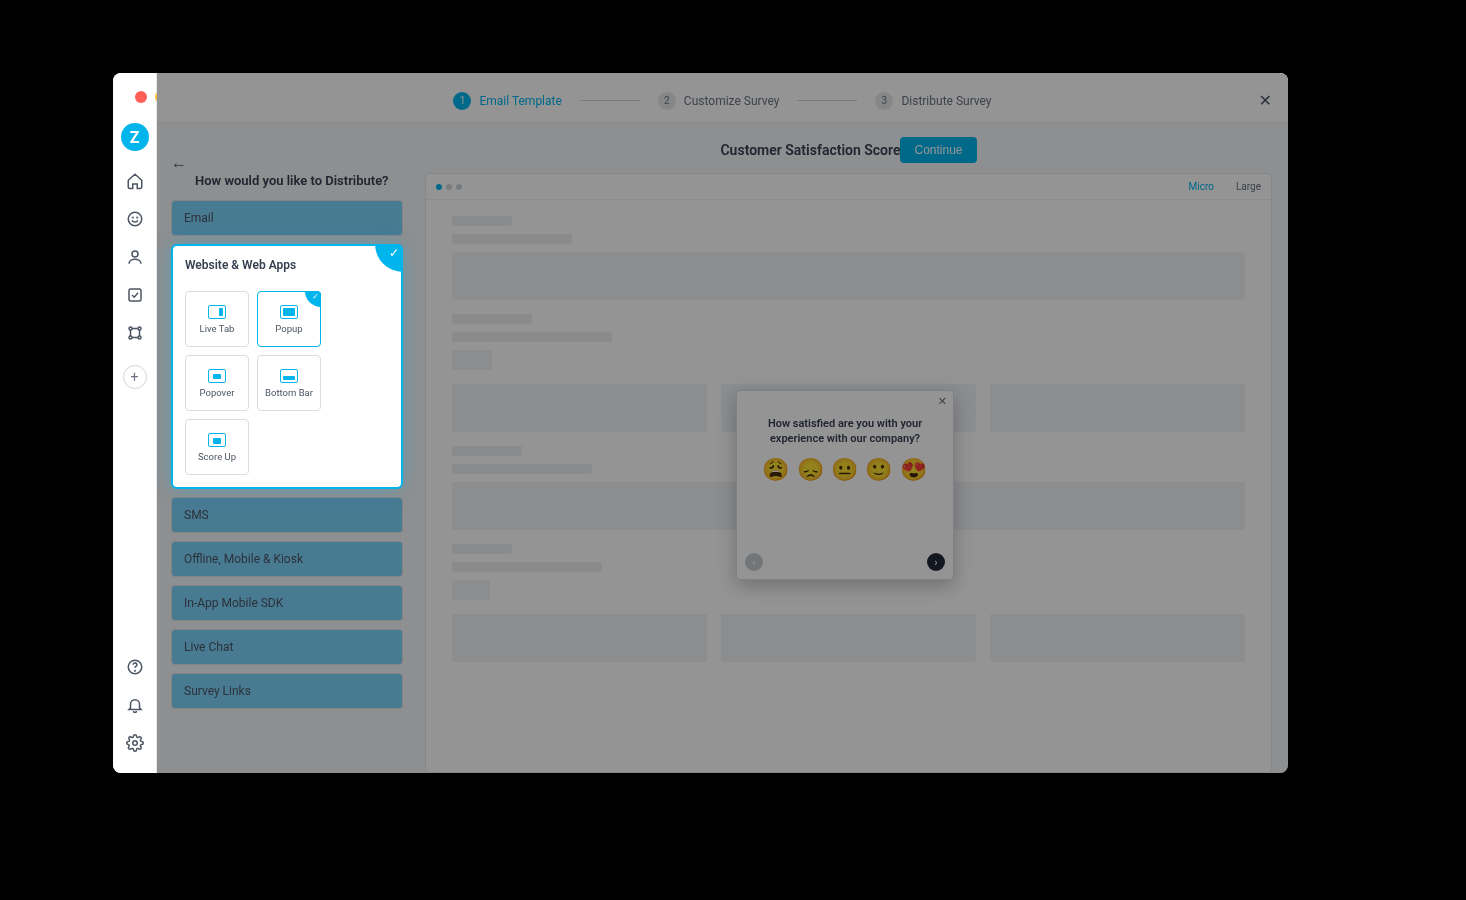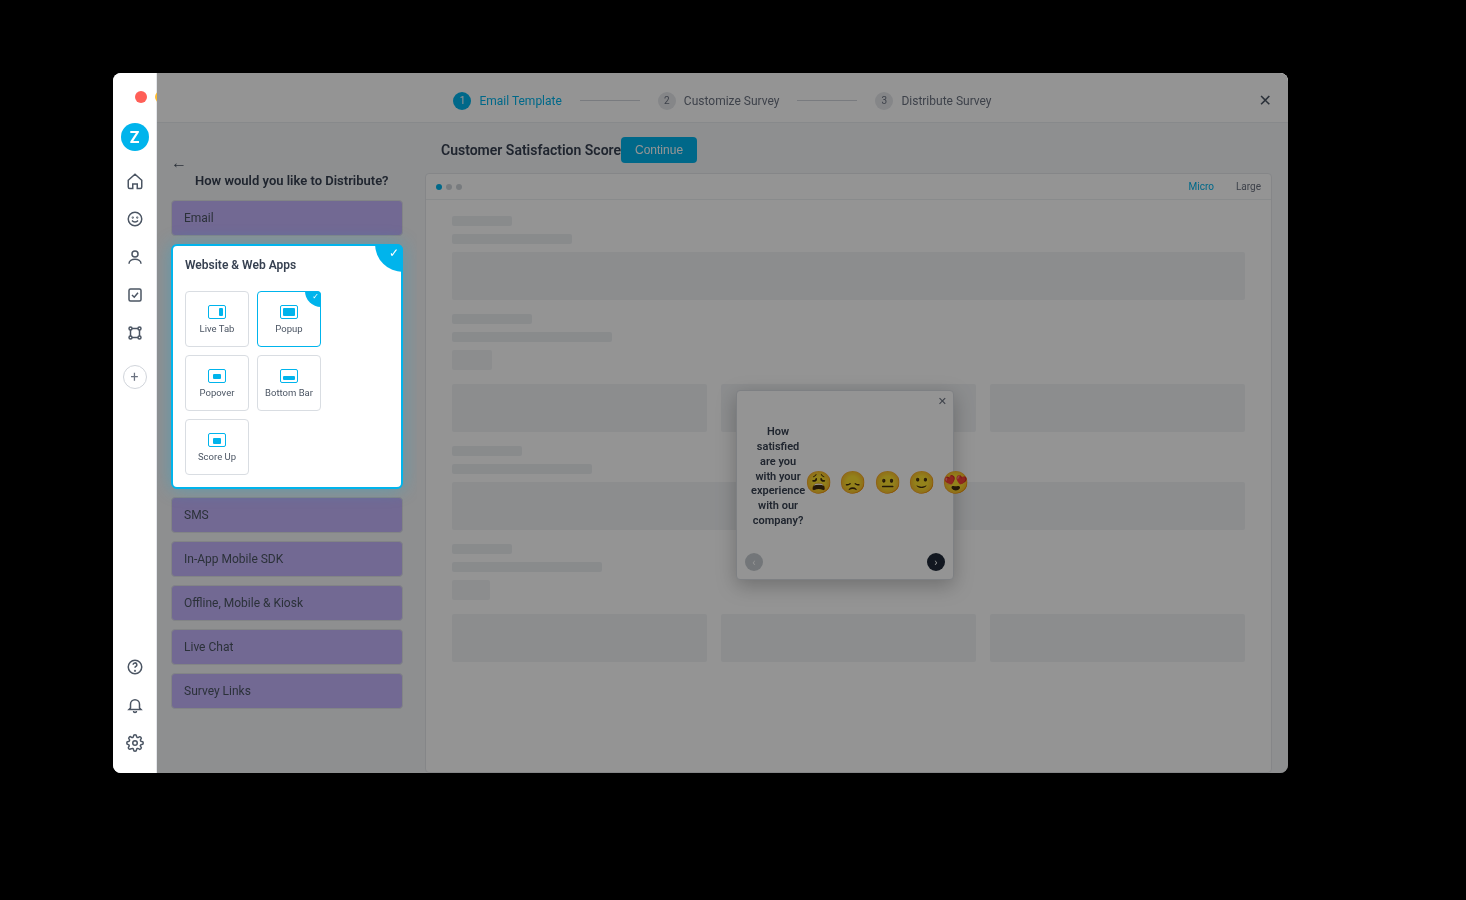--- a/index.html
+++ b/index.html
@@ -130,21 +130,21 @@
   .back-arrow { color: #4b5563; font-size: 16px; cursor: pointer; }
   .left-title { font-size: 13px; font-weight: 600; color: #374151; margin-top: 36px; }
 
   .channel {
     border: 1px solid #e0e3e7;
     border-radius: 4px;
     padding: 10px 12px;
     font-size: 12px;
     color: #4b5563;
     margin-bottom: 8px;
-    background: #c4b5fd;
+    background: #7dd3fc;
     cursor: pointer;
   }
 
   .channel-panel {
     position: relative;
     border: 2px solid #00b4ec;
     border-radius: 6px;
     background: #fff;
     box-shadow: 0 0 18px rgba(0,180,236,0.35);
     padding: 12px;
@@ -227,23 +227,22 @@
     border-radius: 1px;
   }
 
   .right-panel {
     flex: 1;
     padding: 14px 16px 0 8px;
     display: flex; flex-direction: column;
     overflow: hidden;
   }
   .right-header {
-    display: flex; align-items: center; justify-content: flex-start;
+    display: flex; align-items: center; justify-content: center;
     margin-bottom: 10px;
-    margin-left: 16px;
   }
   .right-title { font-size: 14px; font-weight: 600; color: #374151; }
   .continue-btn {
     background: #00b4ec; color: #fff;
     border: none; border-radius: 4px;
     padding: 6px 14px; font-size: 12px; cursor: pointer;
   }
   .preview-frame {
     flex: 1;
     background: #fff;
@@ -285,21 +284,21 @@
     border: 1px solid #d9dde2;
     border-radius: 4px;
     box-shadow: 0 6px 20px rgba(0,0,0,0.25);
     display: flex; flex-direction: column;
   }
   .popup-close {
     position: absolute; top: 4px; right: 6px;
     color: #6b7280; font-size: 11px; cursor: pointer;
   }
   .popup-content {
-    flex: 1; display: flex; flex-direction: row;
+    flex: 1; display: flex; flex-direction: column;
     align-items: center; justify-content: flex-start;
     padding: 26px 14px 0;
   }
   .popup-q {
     font-size: 11px; font-weight: 600; color: #374151;
     text-align: center; line-height: 1.35; margin-bottom: 10px;
   }
   .emoji-row { display: flex; gap: 7px; font-size: 22px; }
   .popup-nav {
     display: flex; justify-content: space-between; align-items: center;
@@ -446,22 +445,22 @@
               <span>Bottom Bar</span>
             </div>
             <div class="tile">
               <div class="tile-iconbox slide-up"></div>
               <span>Score Up</span>
             </div>
           </div>
         </div>
 
         <div class="channel">SMS</div>
+        <div class="channel">Offline, Mobile &amp; Kiosk</div>
         <div class="channel">In-App Mobile SDK</div>
-        <div class="channel">Offline, Mobile &amp; Kiosk</div>
         <div class="channel">Live Chat</div>
         <div class="channel">Survey Links</div>
       </div>
 
       <div class="right-panel">
         <div class="right-header">
           <div class="right-title">Customer Satisfaction Score</div>
           <button class="continue-btn">Continue</button>
         </div>
 

